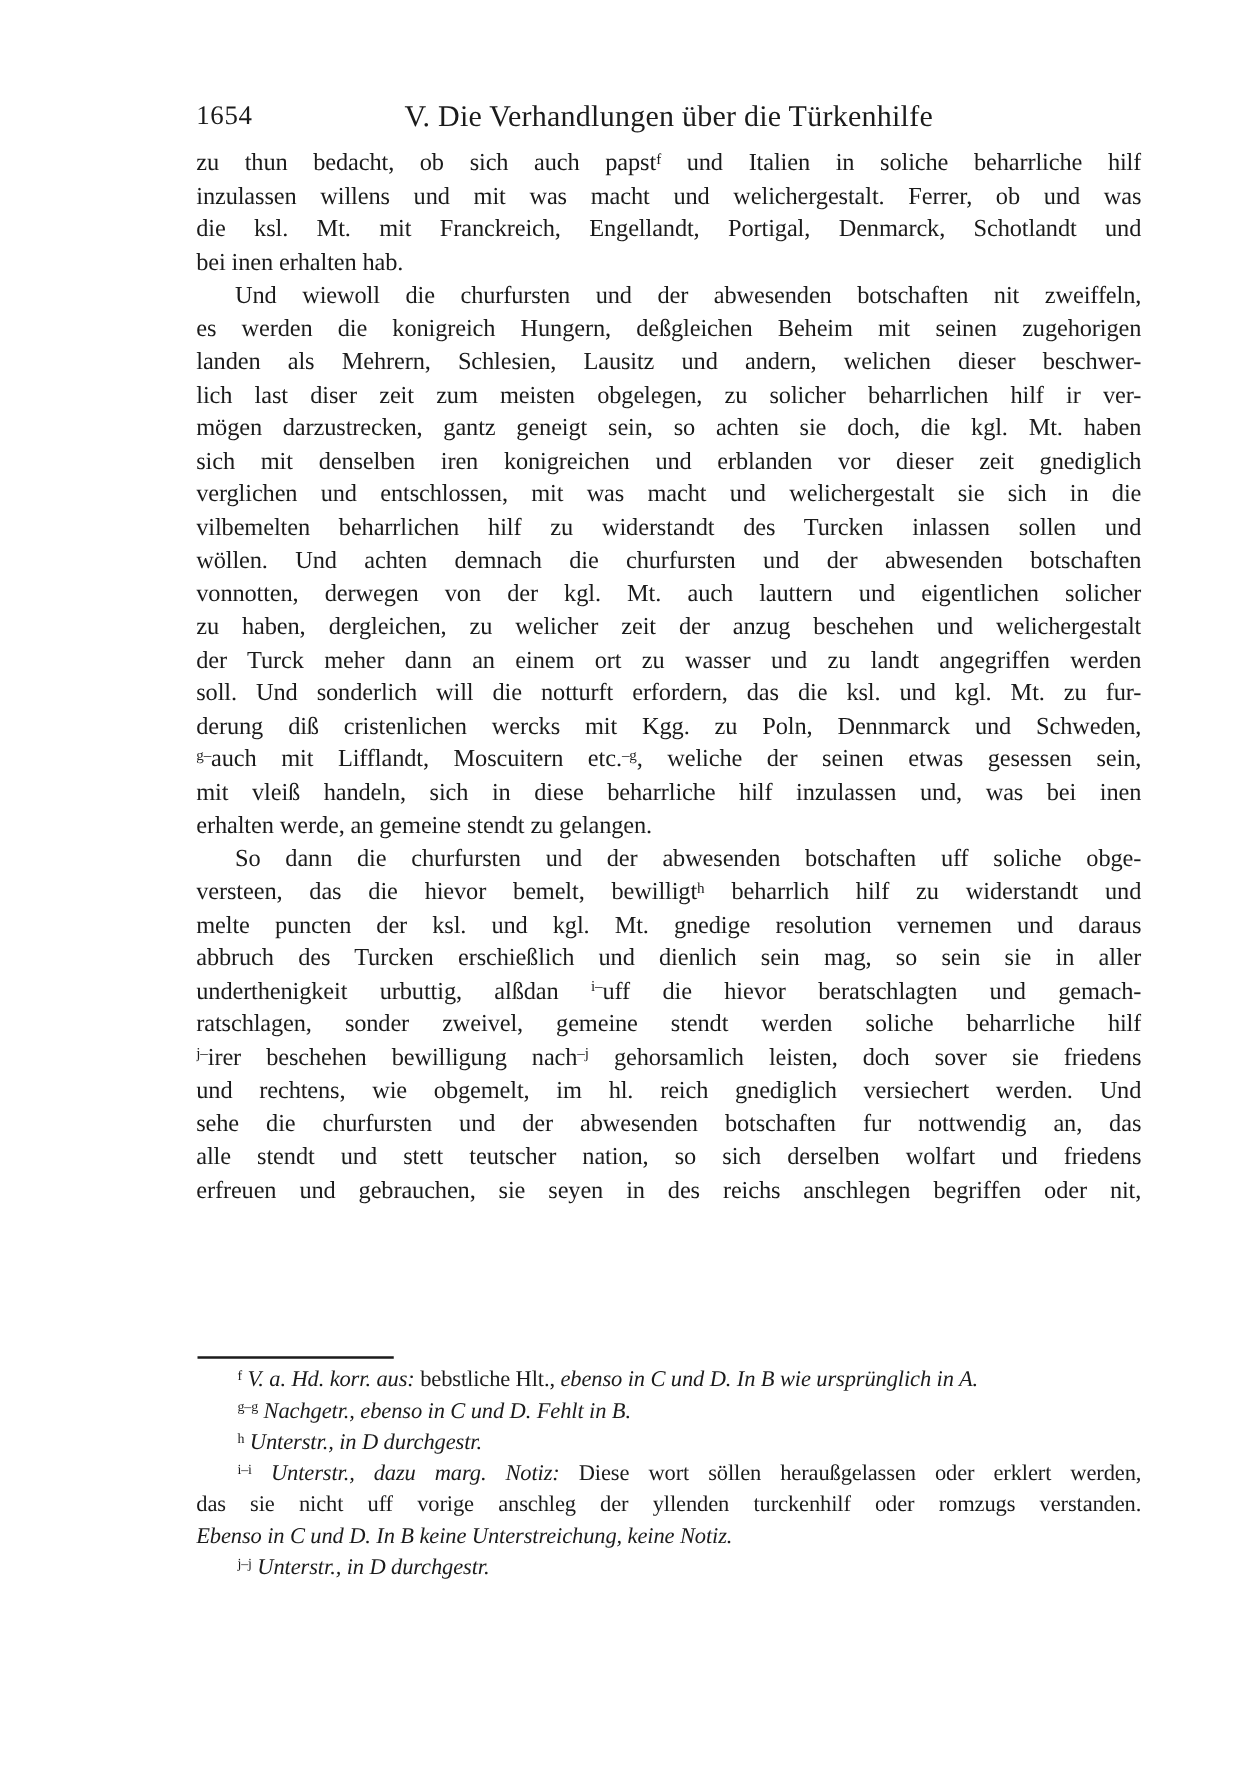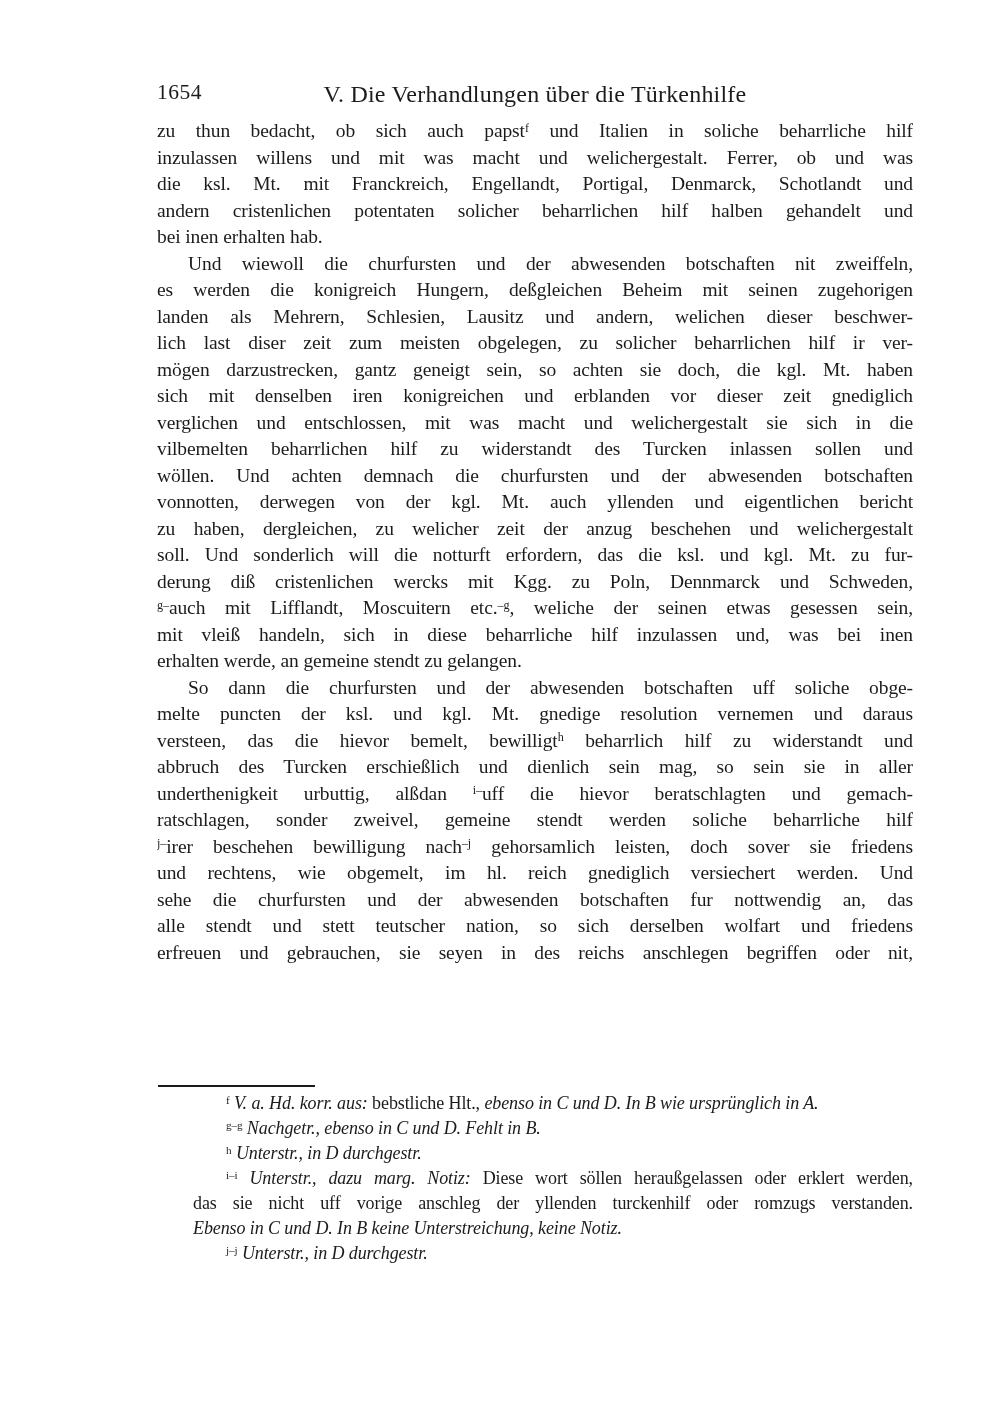--- a/index.html
+++ b/index.html
@@ -77,63 +77,63 @@
   }
   .footnotes {
     position: absolute;
     left: 157px;
     top: 1091px;
     width: 756px;
     font-size: 18px;
     line-height: 25px;
     letter-spacing: -0.1px;
   }
-  .footnotes .tline { height: 25px; white-space: normal; margin-left: 36px; }
+  .footnotes .tline { height: 25px; white-space: normal; }
   .footnotes .tline.ind { text-indent: 33px; }
 </style>
 </head>
 <body>
 
 <div class="page">
 
   <div class="page-header">
     <span class="page-number">1654</span>
     <span class="running-title">V. Die Verhandlungen über die Türkenhilfe</span>
   </div>
 
   <div class="body-text">
     <div>
         <div class="tline"><span>zu thun bedacht, ob sich auch papst</span><sup>f</sup><span> und Italien in soliche beharrliche hilf</span></div>
         <div class="tline"><span>inzulassen willens und mit was macht und welichergestalt. Ferrer, ob und was</span></div>
         <div class="tline"><span>die ksl. Mt. mit Franckreich, Engellandt, Portigal, Denmarck, Schotlandt und</span></div>
-        <div class="tline"><span>andern cristenlichen potentaten solicher beharrlichen hilf halben gehandelt und</span></div>
         <div class="tline end"><span>bei inen erhalten hab.</span></div>
       </div>
     <div>
         <div class="tline ind"><span>Und wiewoll die churfursten und der abwesenden botschaften nit zweiffeln,</span></div>
         <div class="tline"><span>es werden die konigreich Hungern, deßgleichen Beheim mit seinen zugehorigen</span></div>
         <div class="tline"><span>landen als Mehrern, Schlesien, Lausitz und andern, welichen dieser beschwer-</span></div>
         <div class="tline"><span>lich last diser zeit zum meisten obgelegen, zu solicher beharrlichen hilf ir ver-</span></div>
         <div class="tline"><span>mögen darzustrecken, gantz geneigt sein, so achten sie doch, die kgl. Mt. haben</span></div>
         <div class="tline"><span>sich mit denselben iren konigreichen und erblanden vor dieser zeit gnediglich</span></div>
         <div class="tline"><span>verglichen und entschlossen, mit was macht und welichergestalt sie sich in die</span></div>
         <div class="tline"><span>vilbemelten beharrlichen hilf zu widerstandt des Turcken inlassen sollen und</span></div>
         <div class="tline"><span>wöllen. Und achten demnach die churfursten und der abwesenden botschaften</span></div>
-        <div class="tline"><span>vonnotten, derwegen von der kgl. Mt. auch yllenden und eigentlichen bericht</span></div>
+        <div class="tline"><span>vonnotten, derwegen von der kgl. Mt. auch lauttern und eigentlichen solicher</span></div>
         <div class="tline"><span>zu haben, dergleichen, zu welicher zeit der anzug beschehen und welichergestalt</span></div>
+        <div class="tline"><span>der Turck meher dann an einem ort zu wasser und zu landt angegriffen werden</span></div>
         <div class="tline"><span>soll. Und sonderlich will die notturft erfordern, das die ksl. und kgl. Mt. zu fur-</span></div>
         <div class="tline"><span>derung diß cristenlichen wercks mit Kgg. zu Poln, Dennmarck und Schweden,</span></div>
         <div class="tline"><sup>g–</sup><span>auch mit Lifflandt, Moscuitern etc.</span><sup>–g</sup><span>, weliche der seinen etwas gesessen sein,</span></div>
         <div class="tline"><span>mit vleiß handeln, sich in diese beharrliche hilf inzulassen und, was bei inen</span></div>
         <div class="tline end"><span>erhalten werde, an gemeine stendt zu gelangen.</span></div>
       </div>
     <div>
         <div class="tline ind"><span>So dann die churfursten und der abwesenden botschaften uff soliche obge-</span></div>
+        <div class="tline"><span>versteen, das die hievor bemelt, bewilligt</span><sup>h</sup><span> beharrlich hilf zu widerstandt und</span></div>
         <div class="tline"><span>melte puncten der ksl. und kgl. Mt. gnedige resolution vernemen und daraus</span></div>
-        <div class="tline"><span>versteen, das die hievor bemelt, bewilligt</span><sup>h</sup><span> beharrlich hilf zu widerstandt und</span></div>
         <div class="tline"><span>abbruch des Turcken erschießlich und dienlich sein mag, so sein sie in aller</span></div>
         <div class="tline"><span>underthenigkeit urbuttig, alßdan </span><sup>i–</sup><span>uff die hievor beratschlagten und gemach-</span></div>
         <div class="tline"><span>ratschlagen, sonder zweivel, gemeine stendt werden soliche beharrliche hilf</span></div>
         <div class="tline"><sup>j–</sup><span>irer beschehen bewilligung nach</span><sup>–j</sup><span> gehorsamlich leisten, doch sover sie friedens</span></div>
         <div class="tline"><span>und rechtens, wie obgemelt, im hl. reich gnediglich versiechert werden. Und</span></div>
         <div class="tline"><span>sehe die churfursten und der abwesenden botschaften fur nottwendig an, das</span></div>
         <div class="tline"><span>alle stendt und stett teutscher nation, so sich derselben wolfart und friedens</span></div>
         <div class="tline"><span>erfreuen und gebrauchen, sie seyen in des reichs anschlegen begriffen oder nit,</span></div>
       </div>
   </div>

